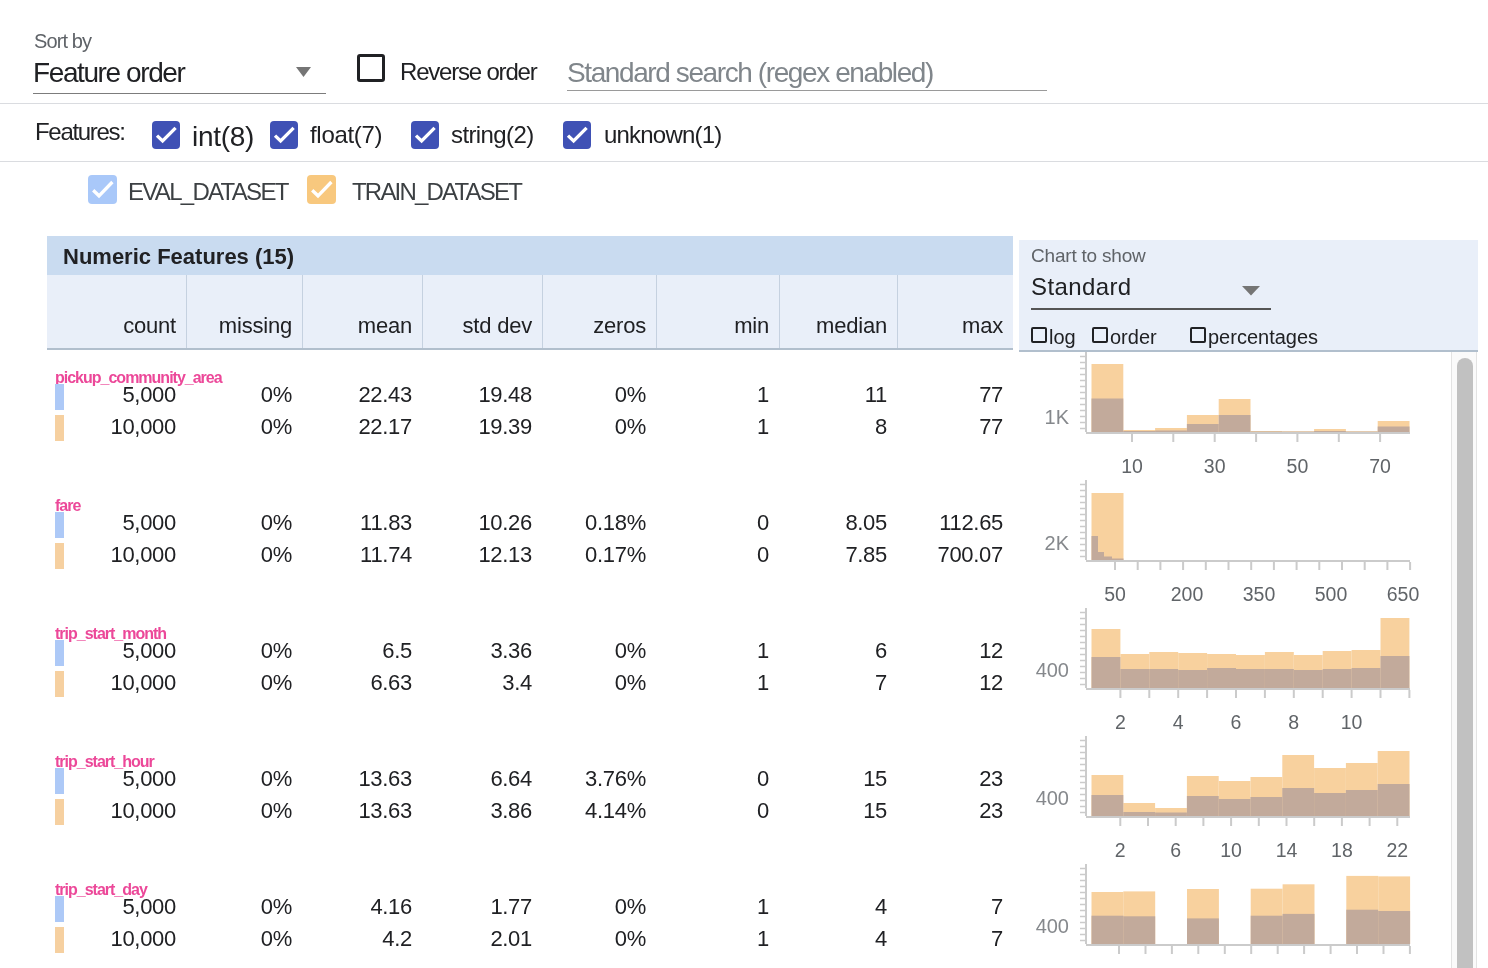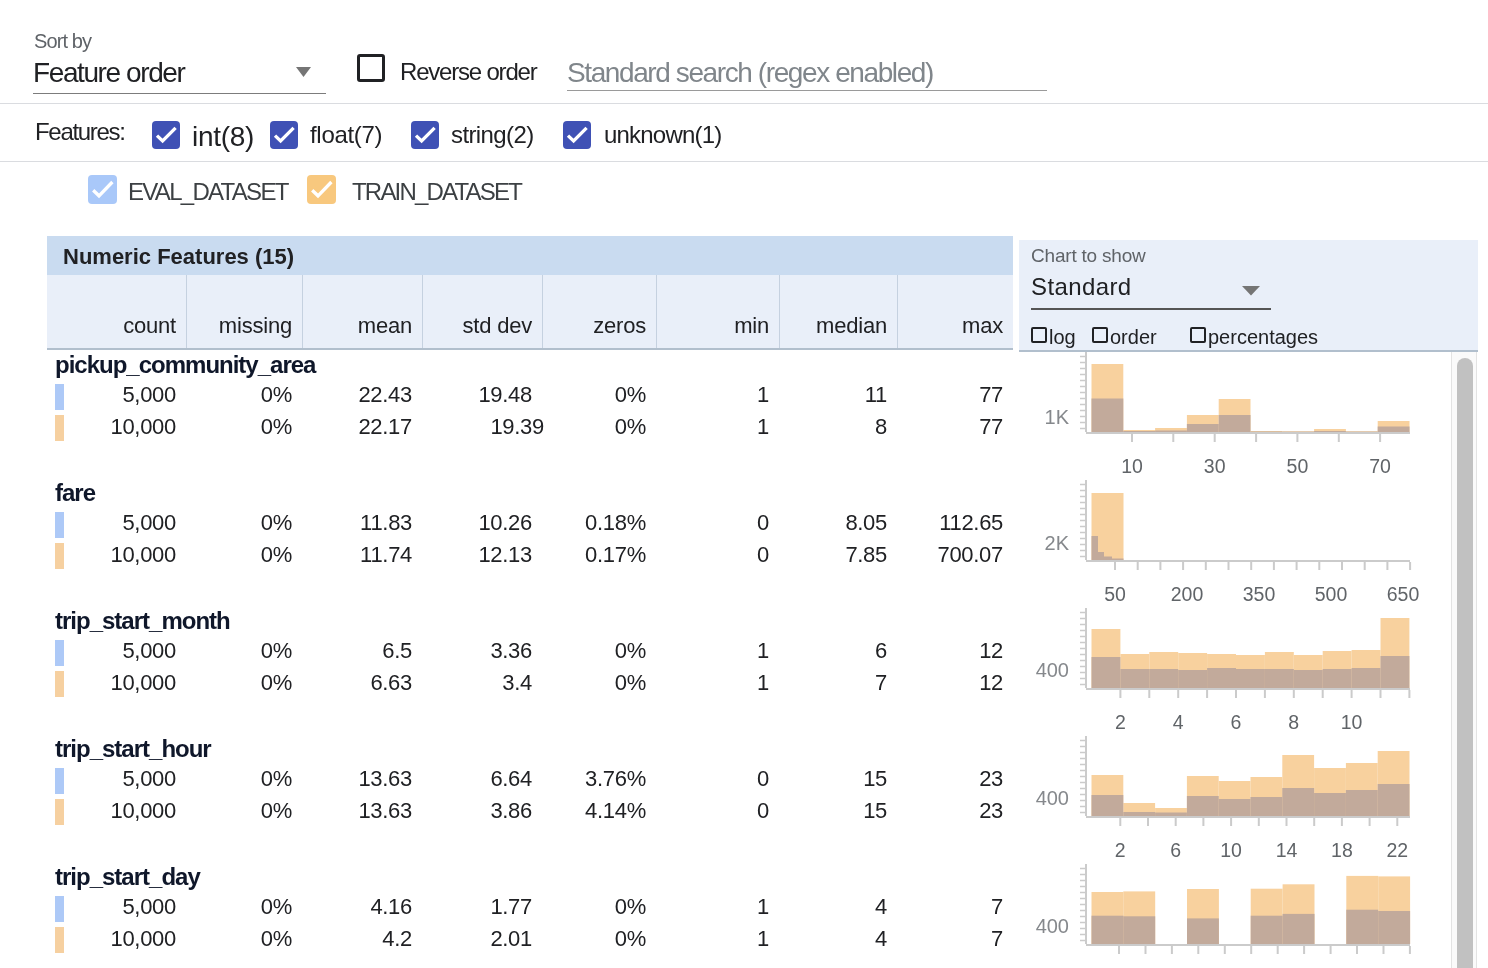--- a/index.html
+++ b/index.html
@@ -1,19 +1,19 @@
 <!DOCTYPE html>
 <html><head><meta charset="utf-8"><style>
 html,body{margin:0;padding:0;background:#fff;}
 body{width:1488px;height:968px;overflow:hidden;font-family:"Liberation Sans",sans-serif;}
 #app{position:relative;width:1488px;height:968px;background:#fff;overflow:hidden;}
 .abs{position:absolute;line-height:1;}
 .cell{position:absolute;font-size:22px;letter-spacing:-0.3px;color:#202124;text-align:right;height:32px;line-height:32px;white-space:nowrap;}
 .hcell{position:absolute;font-size:22px;letter-spacing:-0.2px;color:#202124;text-align:right;white-space:nowrap;line-height:1;}
-.fname{position:absolute;font-size:24px;letter-spacing:-1px;font-weight:bold;color:#0f172a;white-space:nowrap;line-height:1;}
+.fname{position:absolute;font-size:16px;letter-spacing:-1px;font-weight:bold;color:#ec4899;white-space:nowrap;line-height:1;margin-top:17px;}
 .marker{position:absolute;width:9px;height:26px;}
 .chart{position:absolute;left:1030px;}
 .ylab{font-size:20px;fill:#85888c;font-family:"Liberation Sans",sans-serif;}
 .xlab{font-size:19.5px;fill:#606468;font-family:"Liberation Sans",sans-serif;}
 .cb-sm{position:absolute;width:12px;height:12px;border:2.5px solid #202124;border-radius:2px;background:transparent;}
 .cbl{position:absolute;font-size:20px;color:#202124;line-height:1;}
 </style></head><body>
 <div id="app">
 <div class="abs" style="left:34px;top:31px;font-size:20px;letter-spacing:-0.9px;color:#5f6368;">Sort by</div>
     <div class="abs" style="left:33px;top:59px;font-size:28px;letter-spacing:-1.4px;color:#202124;">Feature order</div>
@@ -91,21 +91,21 @@
     <div class="cell" style="left:302px;top:379px;width:110px">22.43</div>
     <div class="cell" style="left:422px;top:379px;width:110px">19.48</div>
     <div class="cell" style="left:542px;top:379px;width:104px">0%</div>
     <div class="cell" style="left:656px;top:379px;width:113px">1</div>
     <div class="cell" style="left:779px;top:379px;width:108px">11</div>
     <div class="cell" style="left:897px;top:379px;width:106px">77</div>
     <div class="marker" style="left:55px;top:415px;background:#f6d0a0;"></div>
     <div class="cell" style="left:47px;top:411px;width:129px">10,000</div>
     <div class="cell" style="left:186px;top:411px;width:106px">0%</div>
     <div class="cell" style="left:302px;top:411px;width:110px">22.17</div>
-    <div class="cell" style="left:434px;top:411px;width:110px">19.39</div>
+    <div class="cell" style="left:422px;top:411px;width:110px">19.39</div>
     <div class="cell" style="left:542px;top:411px;width:104px">0%</div>
     <div class="cell" style="left:656px;top:411px;width:113px">1</div>
     <div class="cell" style="left:779px;top:411px;width:108px">8</div>
     <div class="cell" style="left:897px;top:411px;width:106px">77</div>
     <div class="fname" style="left:55px;top:481px;">fare</div>
     <div class="marker" style="left:55px;top:512px;background:#adc9f7;"></div>
     <div class="cell" style="left:47px;top:507px;width:129px">5,000</div>
     <div class="cell" style="left:186px;top:507px;width:106px">0%</div>
     <div class="cell" style="left:302px;top:507px;width:110px">11.83</div>
     <div class="cell" style="left:422px;top:507px;width:110px">10.26</div>

